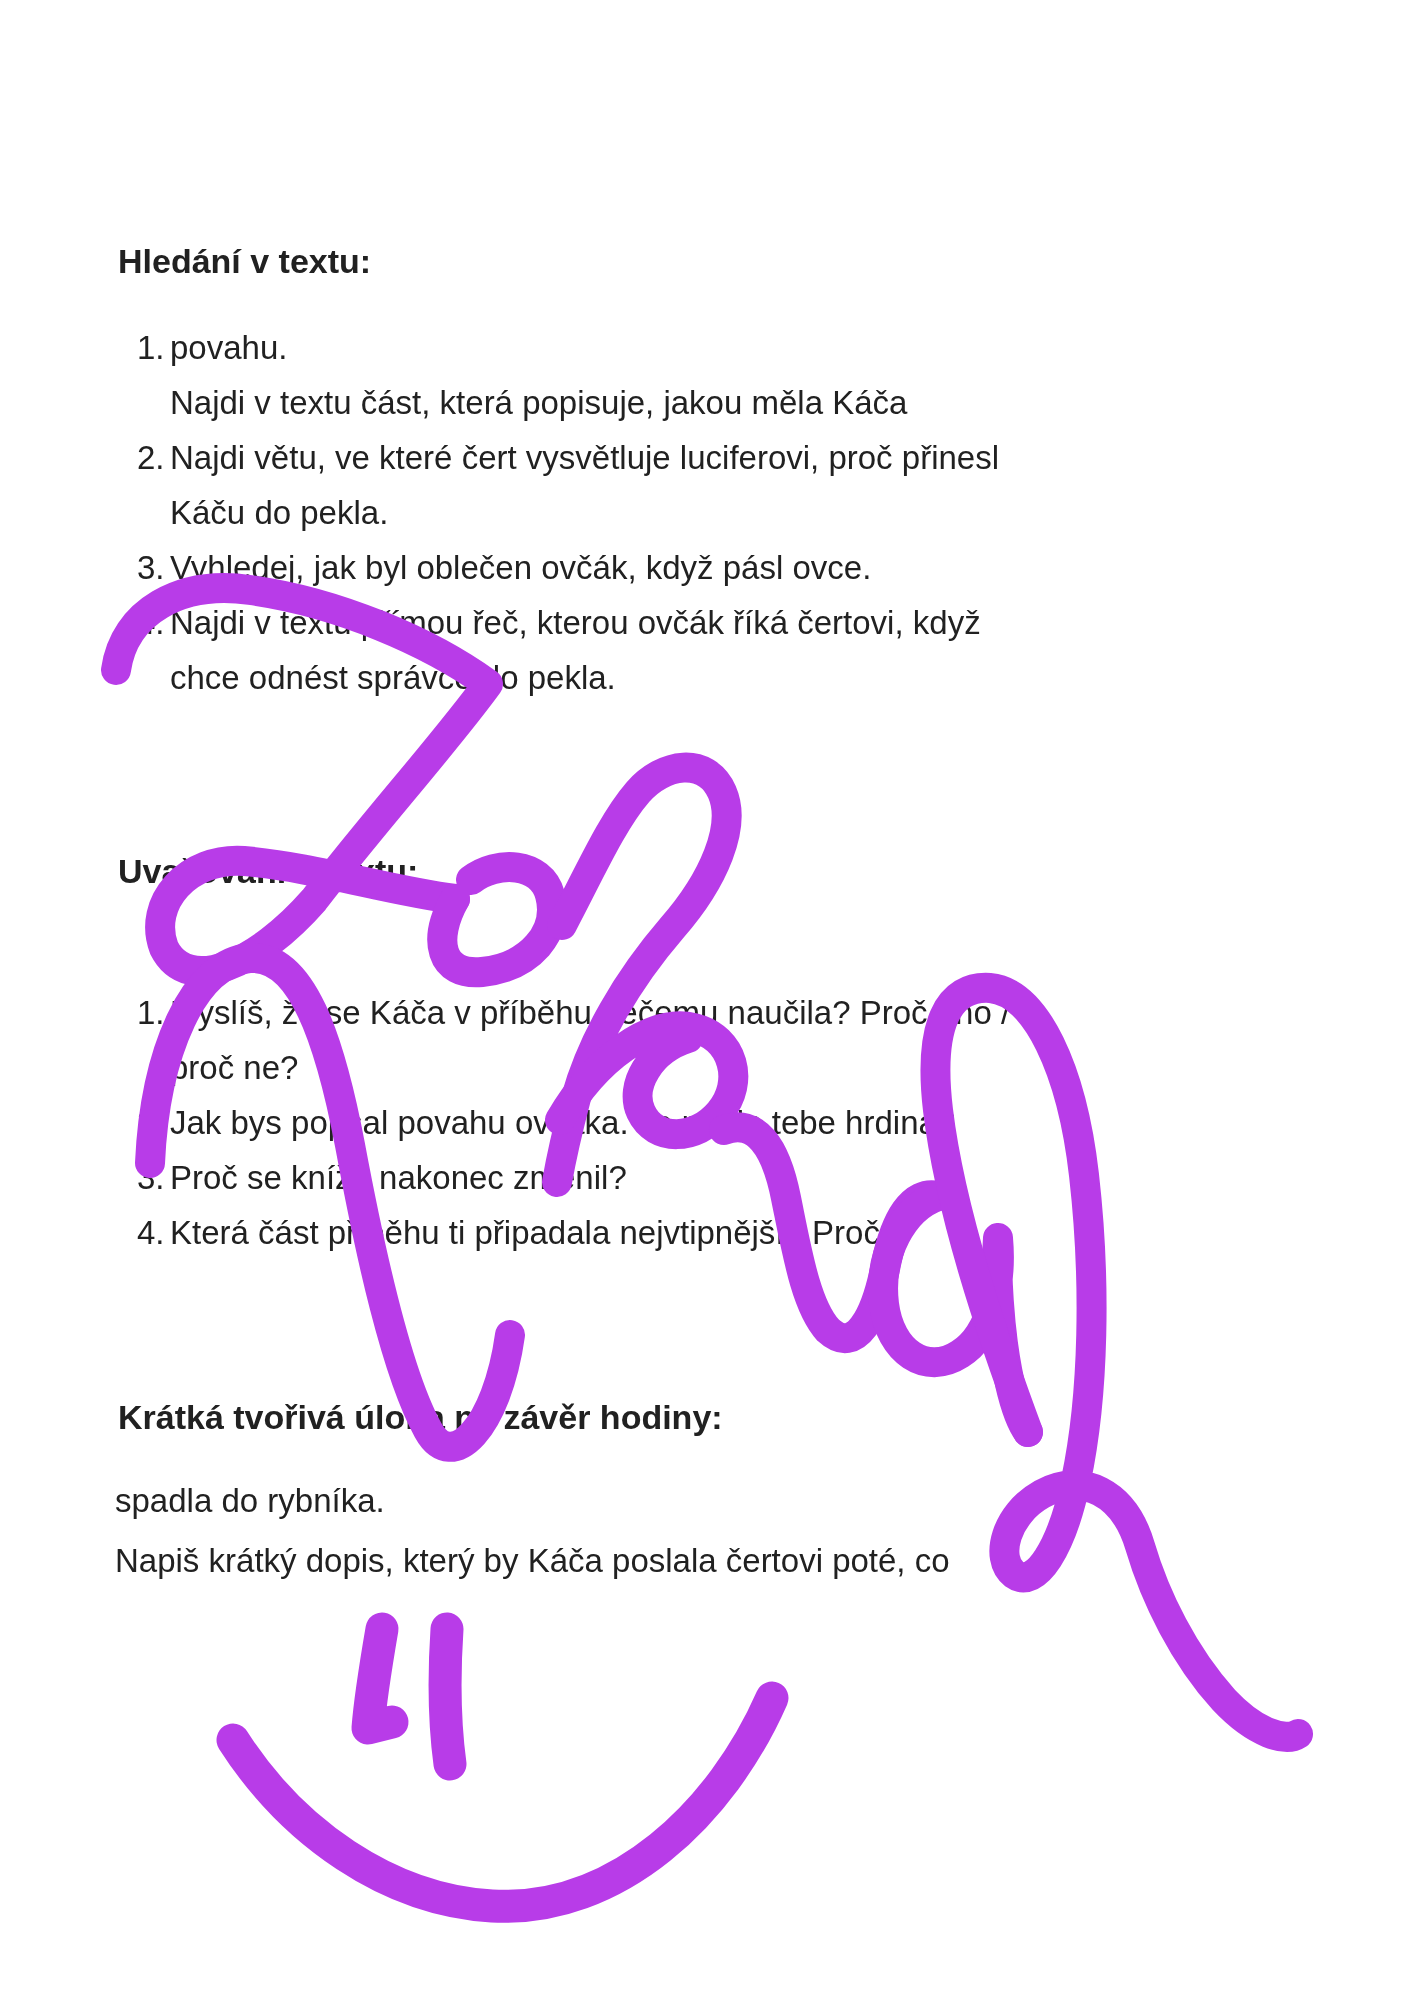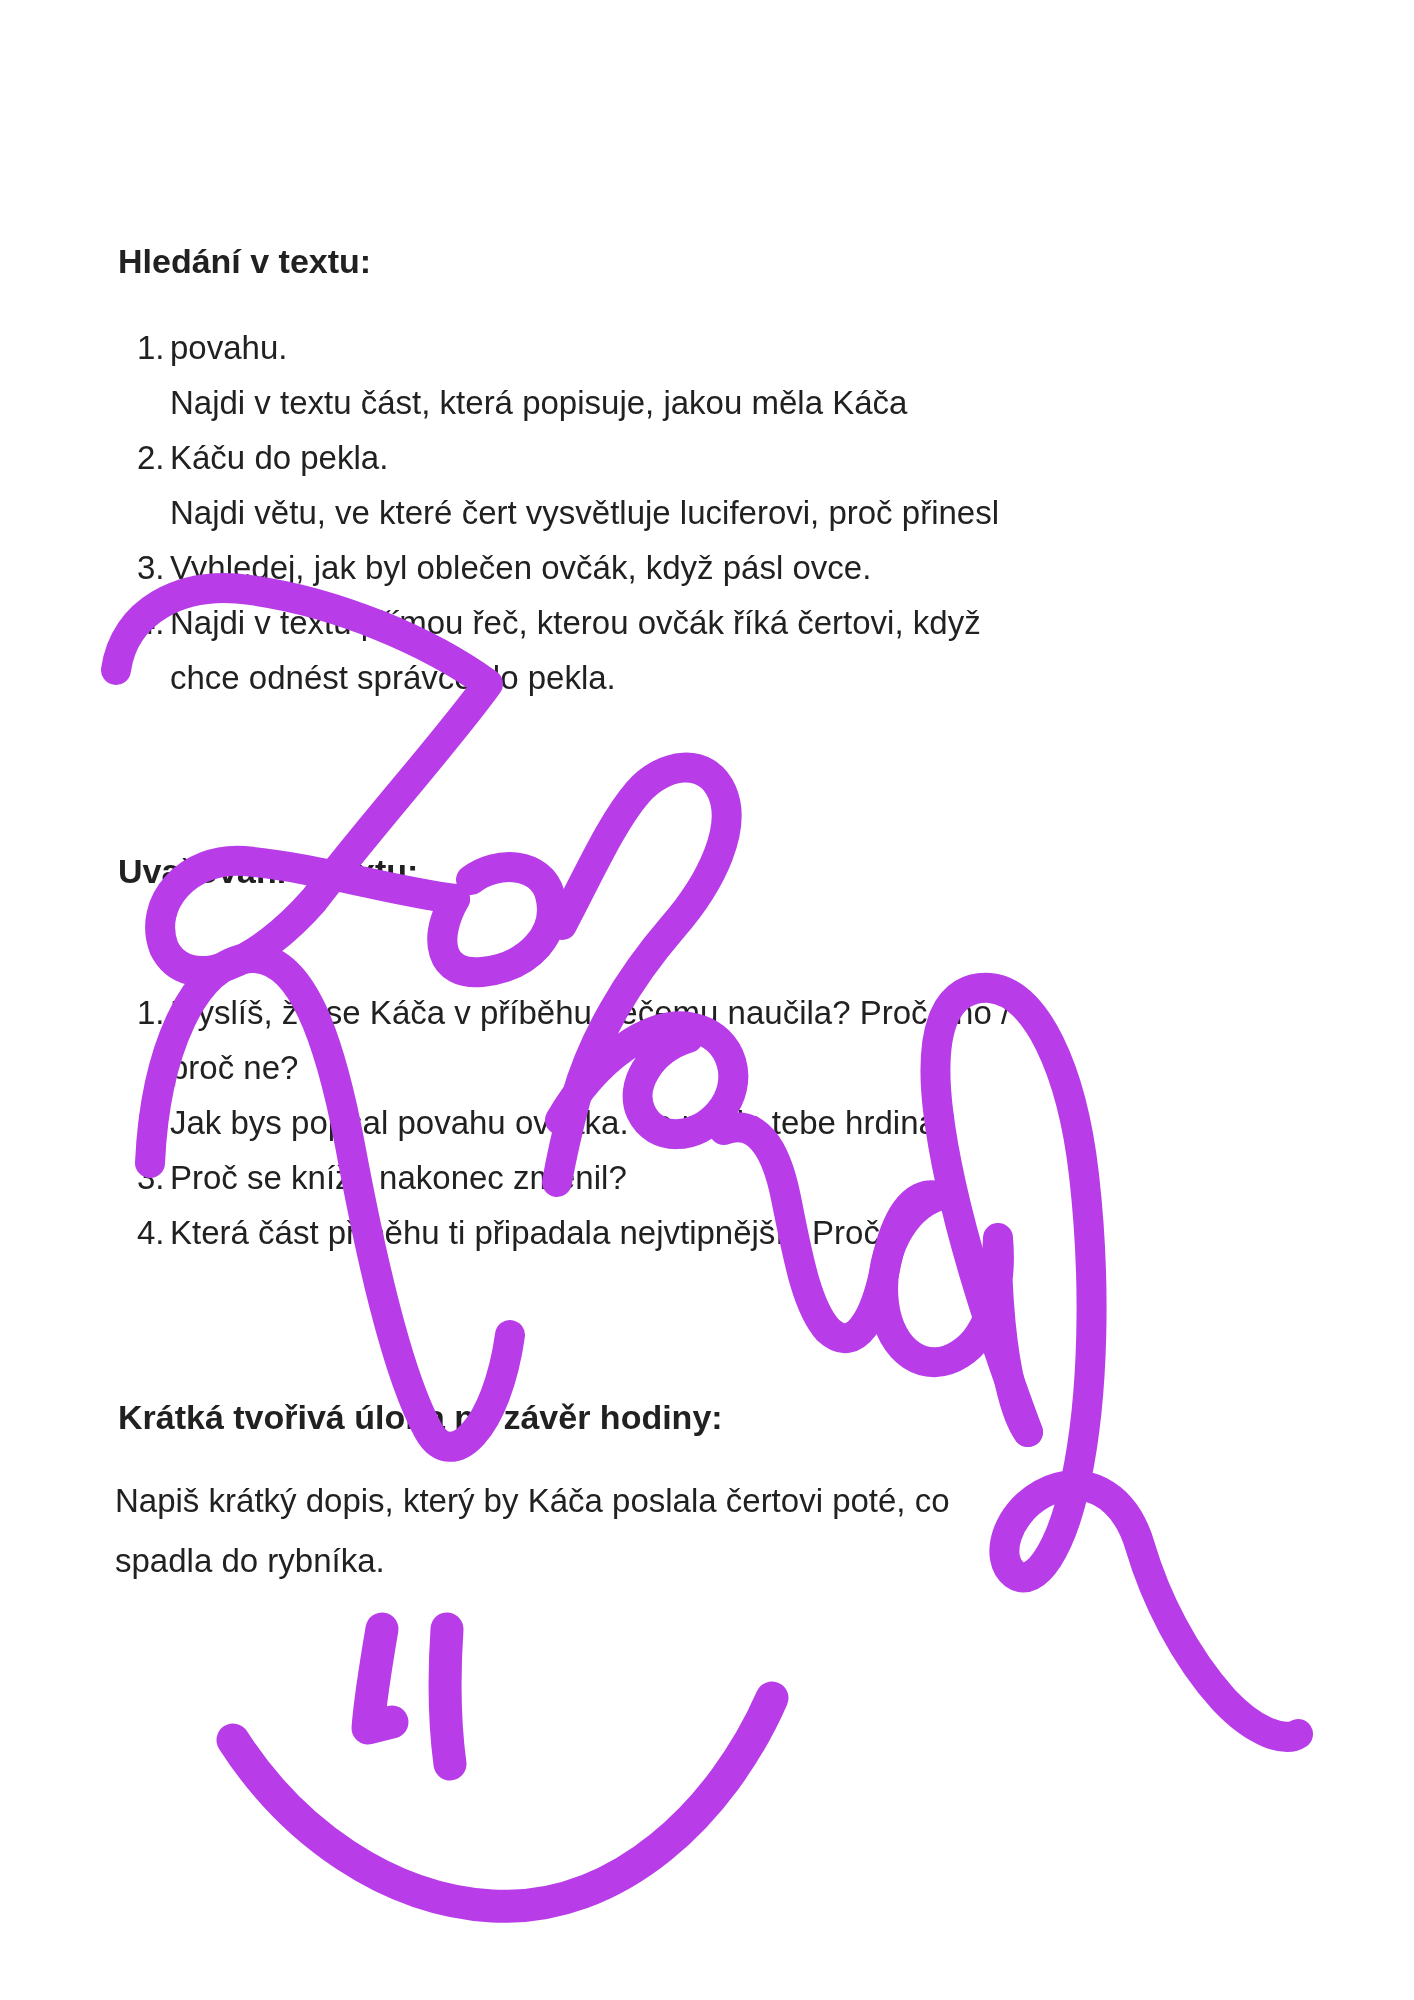--- a/index.html
+++ b/index.html
@@ -80,22 +80,22 @@
     <li>
       <span class="num">1.</span>
       <span class="txt">
         <span class="line">povahu.</span>
         <span class="line">Najdi v textu část, která popisuje, jakou měla Káča</span>
       </span>
     </li>
     <li>
       <span class="num">2.</span>
       <span class="txt">
+        <span class="line">Najdi větu, ve které čert vysvětluje luciferovi, proč přinesl</span>
         <span class="line">Káču do pekla.</span>
-        <span class="line">Najdi větu, ve které čert vysvětluje luciferovi, proč přinesl</span>
       </span>
     </li>
     <li>
       <span class="num">3.</span>
       <span class="txt">
         <span class="line">Vyhledej, jak byl oblečen ovčák, když pásl ovce.</span>
       </span>
     </li>
     <li>
       <span class="num">4.</span>
@@ -130,22 +130,22 @@
     <li>
       <span class="num">4.</span>
       <span class="txt">
         <span class="line">Která část příběhu ti připadala nejvtipnější? Proč?</span>
       </span>
     </li>
   </ol>
 
   <h2 class="heading sec3-heading">Krátká tvořivá úloha na závěr hodiny:</h2>
   <div class="para sec3-para">
+    <span class="line">spadla do rybníka.</span>
     <span class="line">Napiš krátký dopis, který by Káča poslala čertovi poté, co</span>
-    <span class="line">spadla do rybníka.</span>
   </div>
 
   <svg class="scrawl" viewBox="0 0 1414 2000" xmlns="http://www.w3.org/2000/svg" aria-hidden="true" style="color: rgb(184, 60, 232);">
 
     <path class="word-stroke" d="M 116,670 C 124,612 180,580 250,590 C 338,602 430,642 488,684
          C 446,742 372,824 314,900 C 258,964 188,996 164,948
          C 147,903 188,857 244,861 C 315,867 390,891 455,899"></path>
 
     <path class="word-stroke" d="M 150,1163 C 155,1052 194,962 250,958 C 302,955 330,1040 350,1145
          C 370,1252 396,1372 428,1430 C 452,1474 497,1428 510,1335"></path>

